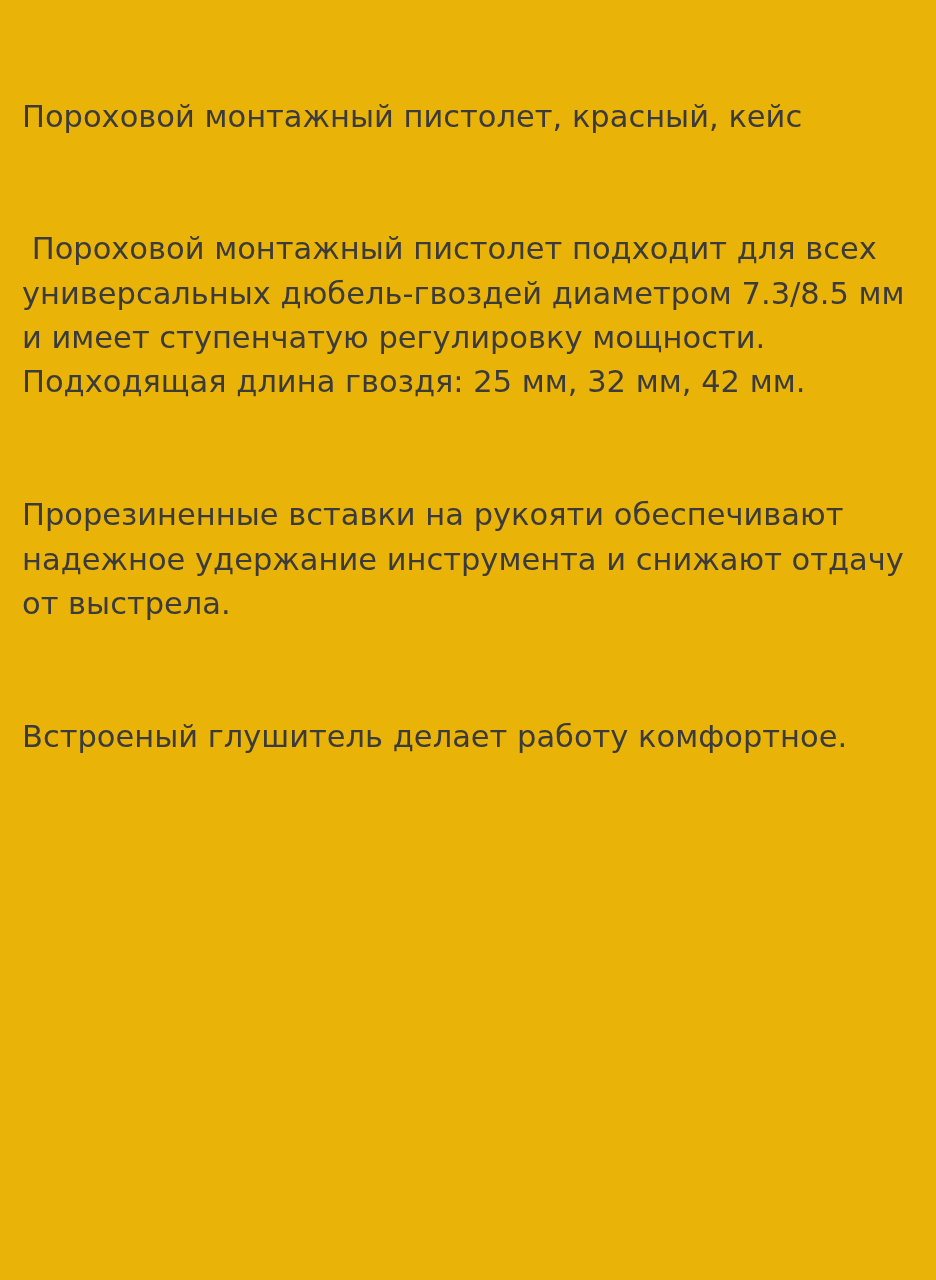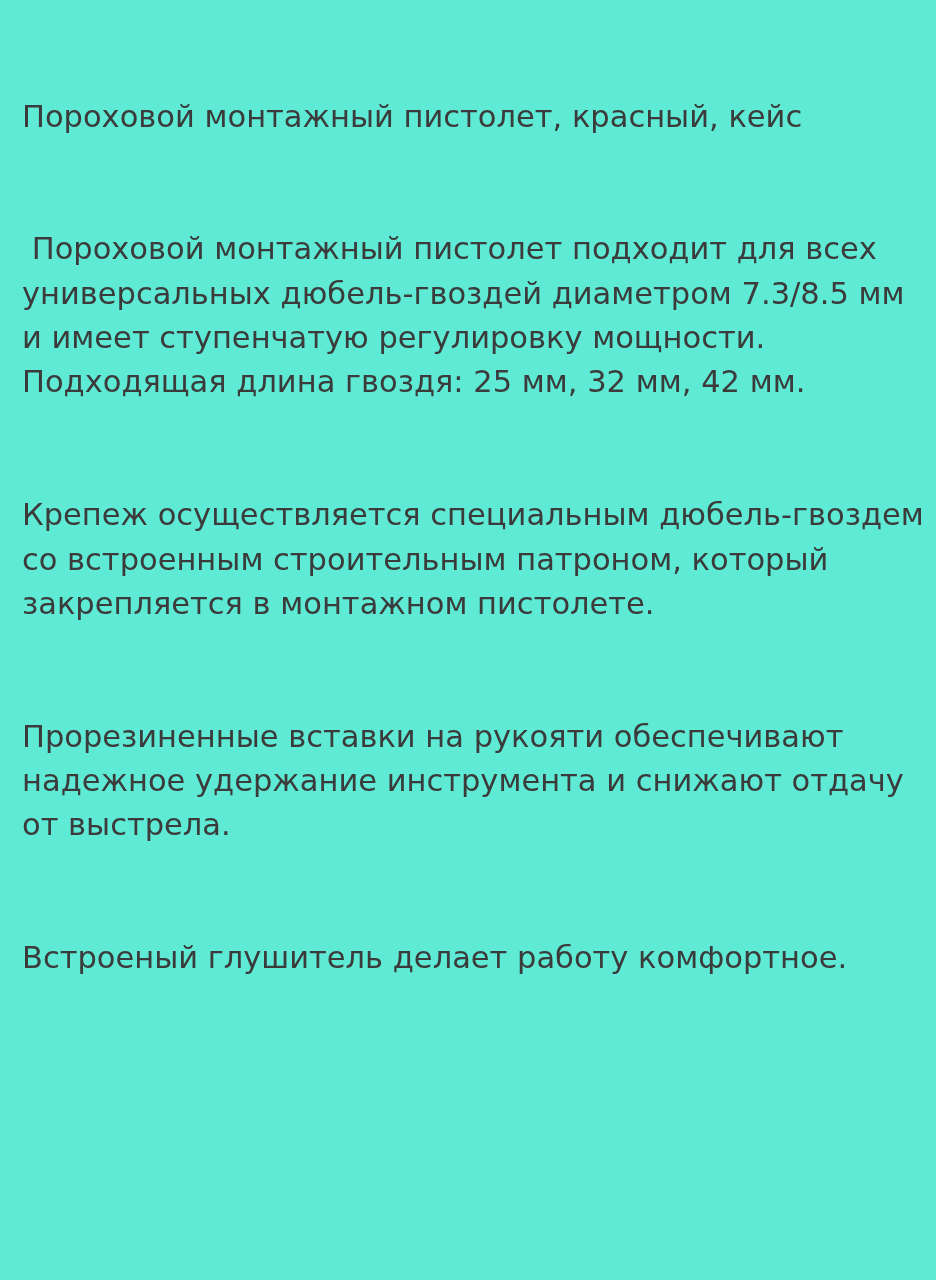--- a/index.html
+++ b/index.html
@@ -11,21 +11,21 @@
     width: 936px;
     height: 1280px;
     overflow: hidden;
     font-family: "DejaVu Sans", sans-serif;
   }
   .page {
     width: 936px;
     height: 1280px;
     box-sizing: border-box;
     padding: 6px 8px 0 22px;
-    background: #5eead4;
+    background: #eab308;
   }
   .description {
     color: #3b3b3b;
     font-size: 30.5px;
     line-height: 44.3px;
     font-weight: 400;
     letter-spacing: 0px;
     white-space: pre-wrap;
     word-break: normal;
     overflow-wrap: normal;
@@ -36,21 +36,20 @@
     white-space: pre-wrap;
   }
 </style>
 </head>
 <body>
 
 <div class="page">
   <div class="description">
     <p class="para">Пороховой монтажный пистолет, красный, кейс</p>
     <p class="para"> Пороховой монтажный пистолет подходит для всех универсальных дюбель-гвоздей диаметром 7.3/8.5 мм и имеет ступенчатую регулировку мощности. Подходящая длина гвоздя: 25 мм, 32 мм, 42 мм.</p>
-    <p class="para">Крепеж осуществляется специальным дюбель-гвоздем со встроенным строительным патроном, который закрепляется в монтажном пистолете.</p>
     <p class="para">Прорезиненные вставки на рукояти обеспечивают надежное удержание инструмента и снижают отдачу от выстрела.</p>
     <p class="para">Встроеный глушитель делает работу комфортное.</p>
     
     
     
     
     
     
     
     

